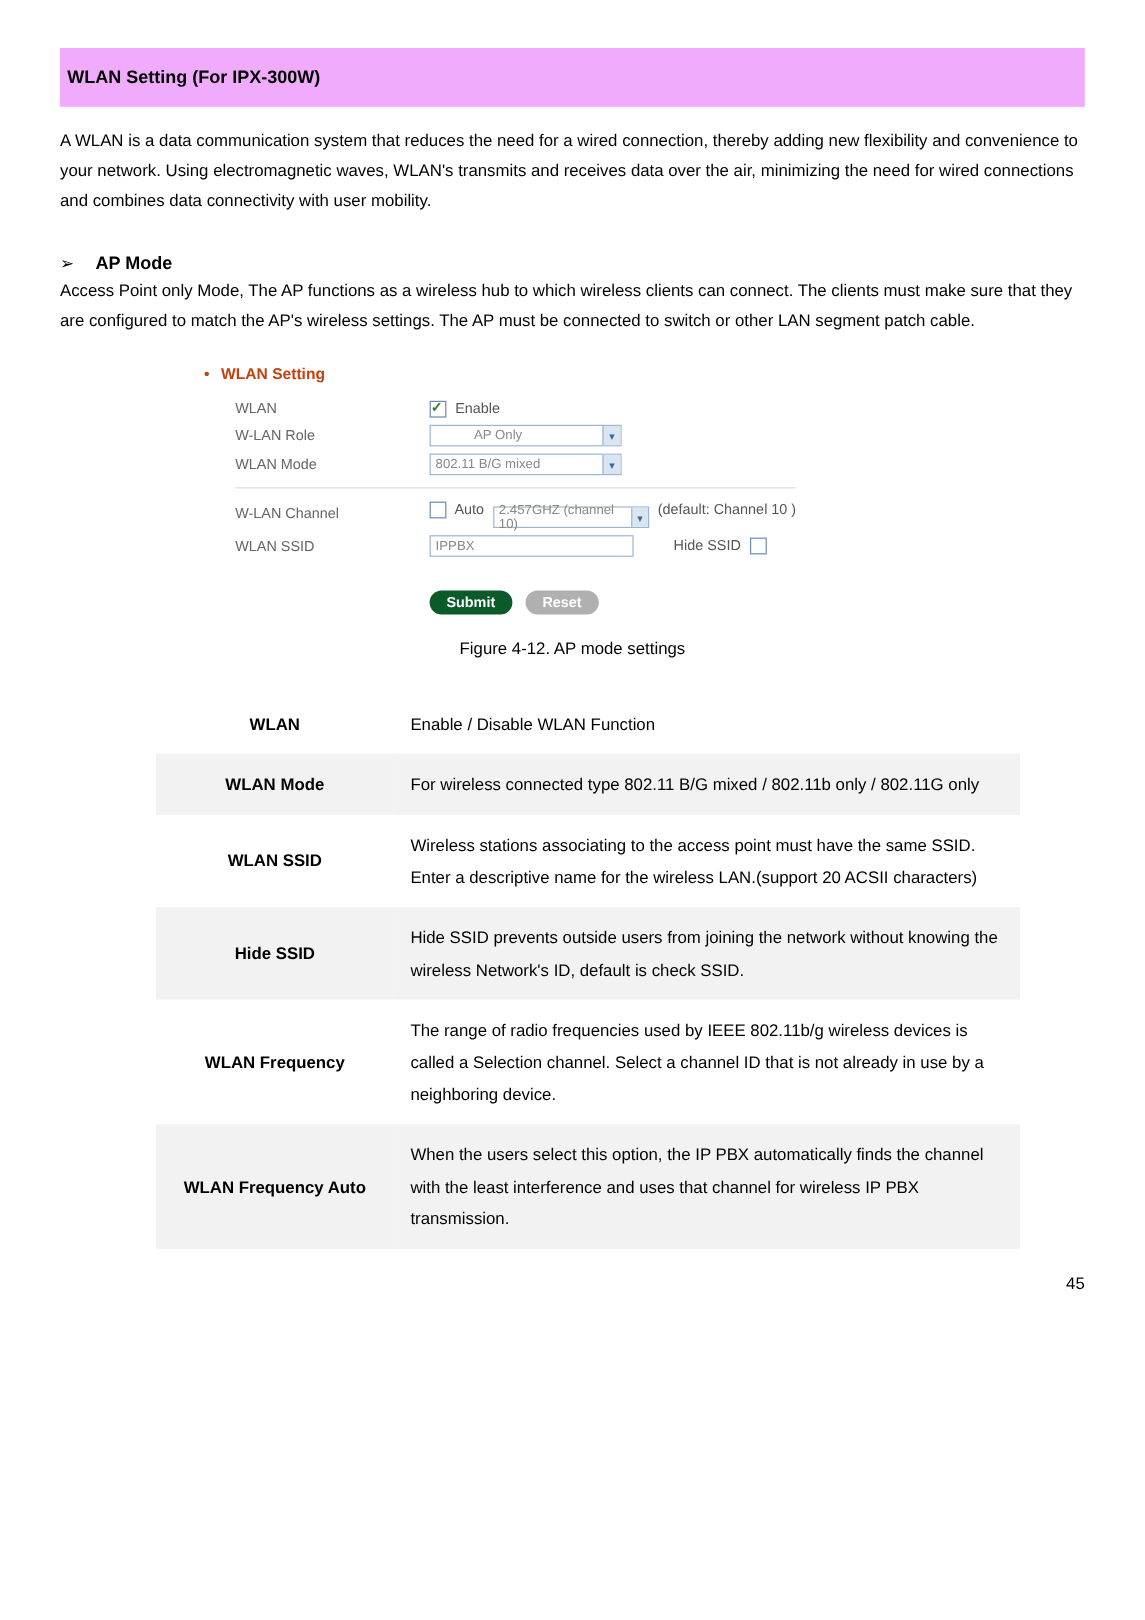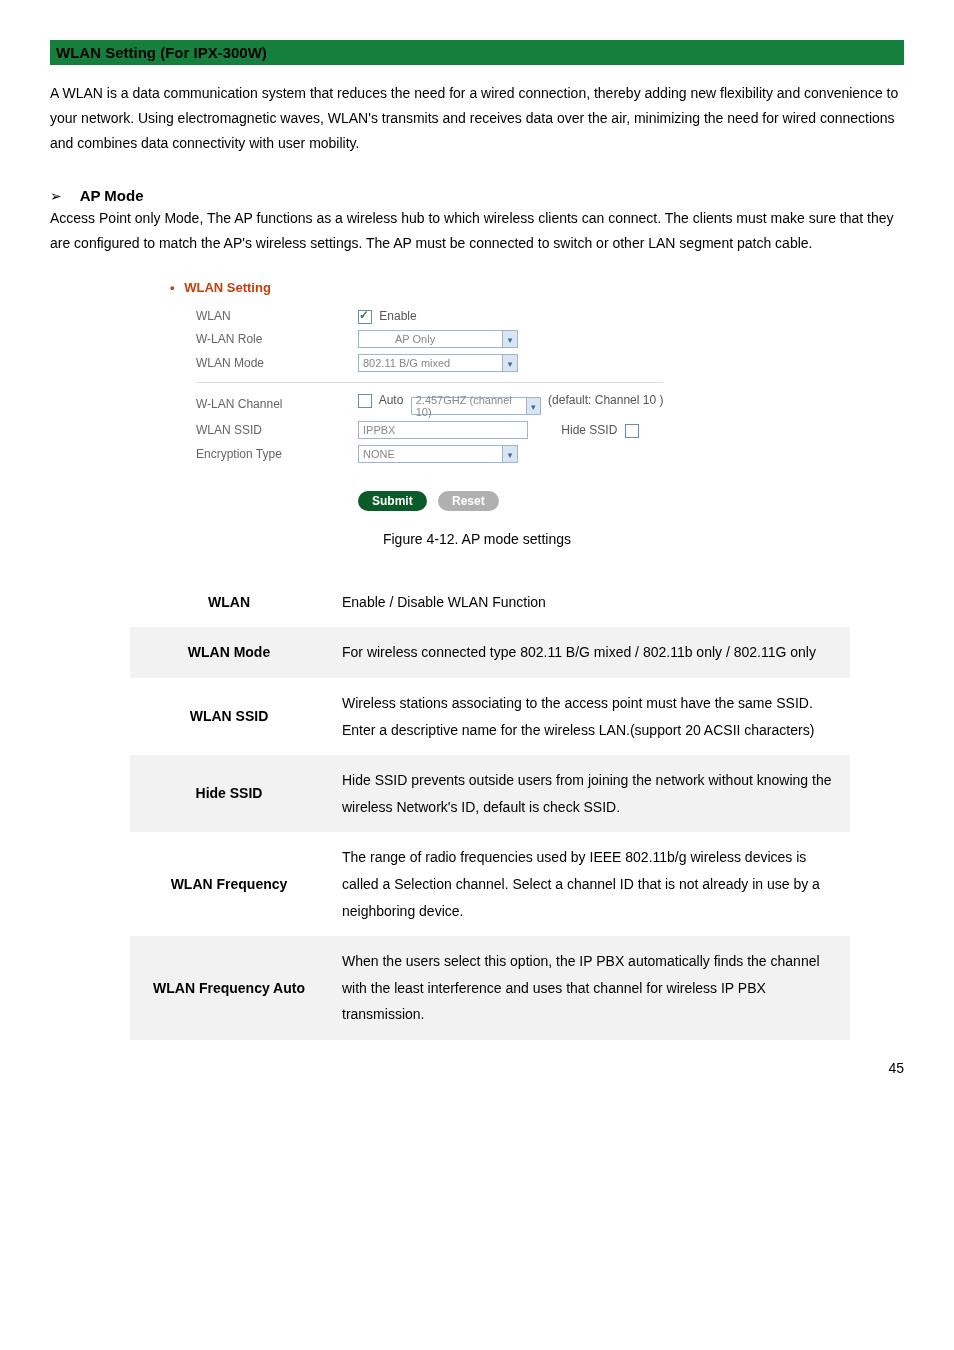--- a/index.html
+++ b/index.html
@@ -6,22 +6,22 @@
     margin: 0;
     padding: 40px 50px;
     font-family: Arial, sans-serif;
     font-size: 14px;
     color: #000;
     background: #fff;
     width: 954px;
     box-sizing: border-box;
   }
   .section-header {
-    background: #15803d;
-    padding: 4px 6px;
+    background: #f0abfc;
+    padding: 16px 6px;
     font-weight: bold;
     font-size: 15px;
     margin-bottom: 16px;
   }
   .paragraph {
     line-height: 1.8;
     margin-bottom: 24px;
   }
   .sub-header {
     margin-top: 30px;
@@ -215,29 +215,20 @@
       <td class="label">WLAN SSID</td>
       <td>
         <span class="fake-input" style="width:170px;">
           <span>IPPBX</span>
         </span>
         <span style="margin-left:30px;">Hide SSID</span>
         <span class="fake-checkbox" style="margin-left:4px;"></span>
       </td>
     </tr>
     <tr>
-      <td class="label">Encryption Type</td>
-      <td>
-        <span class="fake-select" style="width:160px;">
-          <span>NONE</span>
-          <span class="drop">▾</span>
-        </span>
-      </td>
-    </tr>
-    <tr>
           <td colspan="2" style="height:16px;"></td>
         </tr>
     <tr>
       <td></td>
       <td>
         <span class="btn btn-submit">Submit</span>
         <span class="btn btn-reset">Reset</span>
       </td>
     </tr>
   </tbody>

